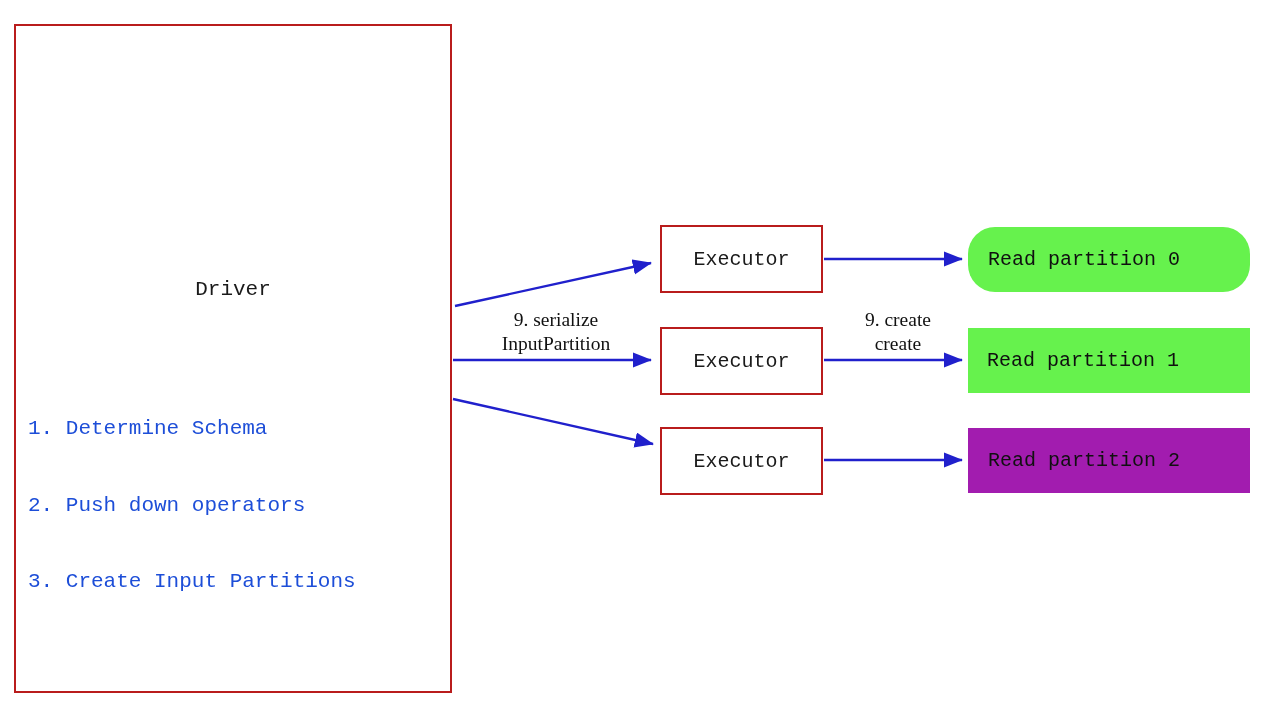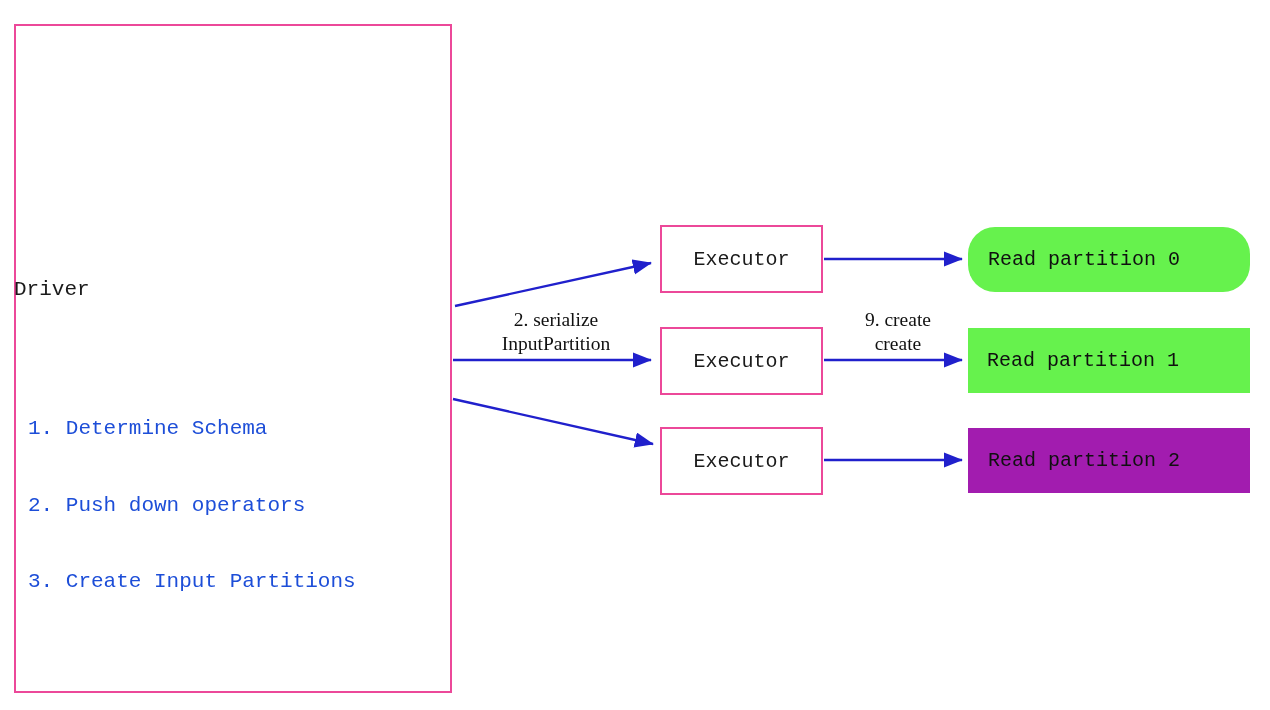--- a/index.html
+++ b/index.html
@@ -14,34 +14,34 @@
     background: #ffffff;
     overflow: hidden;
     font-family: "Liberation Serif", serif;
   }
   .box {
     position: absolute;
     box-sizing: border-box;
     background: #ffffff;
   }
   .red-box {
-    border: 2px solid #ec4899;
+    border: 2px solid #b91c1c;
   }
   .driver-box {
     left: 14px;
     top: 24px;
     width: 438px;
     height: 669px;
   }
   .driver-title {
     position: absolute;
     left: 14px;
     top: 277px;
     width: 438px;
-    text-align: left;
+    text-align: center;
     font-family: "Liberation Mono", "DejaVu Sans Mono", monospace;
     font-size: 21px;
     line-height: 26px;
     color: #1a1a1a;
     white-space: pre;
   }
   .driver-steps {
     position: absolute;
     left: 28px;
     top: 365px;
@@ -162,21 +162,21 @@
     <line x1="453" y1="360" x2="651" y2="360" stroke="#2020cc" stroke-width="2.4" marker-end="url(#ah)"></line>
 
     <line x1="453" y1="399" x2="653" y2="444" stroke="#2020cc" stroke-width="2.4" marker-end="url(#ah)"></line>
 
     <line x1="824" y1="259" x2="962" y2="259" stroke="#2020cc" stroke-width="2.4" marker-end="url(#ah)"></line>
     <line x1="824" y1="360" x2="962" y2="360" stroke="#2020cc" stroke-width="2.4" marker-end="url(#ah)"></line>
     <line x1="824" y1="460" x2="962" y2="460" stroke="#2020cc" stroke-width="2.4" marker-end="url(#ah)"></line>
   </svg>
 
   <div class="arrow-label label-serialize">
-    <div>2. serialize</div>
+    <div>9. serialize</div>
     <div>InputPartition</div>
   </div>
   <div class="arrow-label label-create">
     <div>9. create</div>
     <div>create</div>
   </div>
 
 </div>
 
 </body></html>

